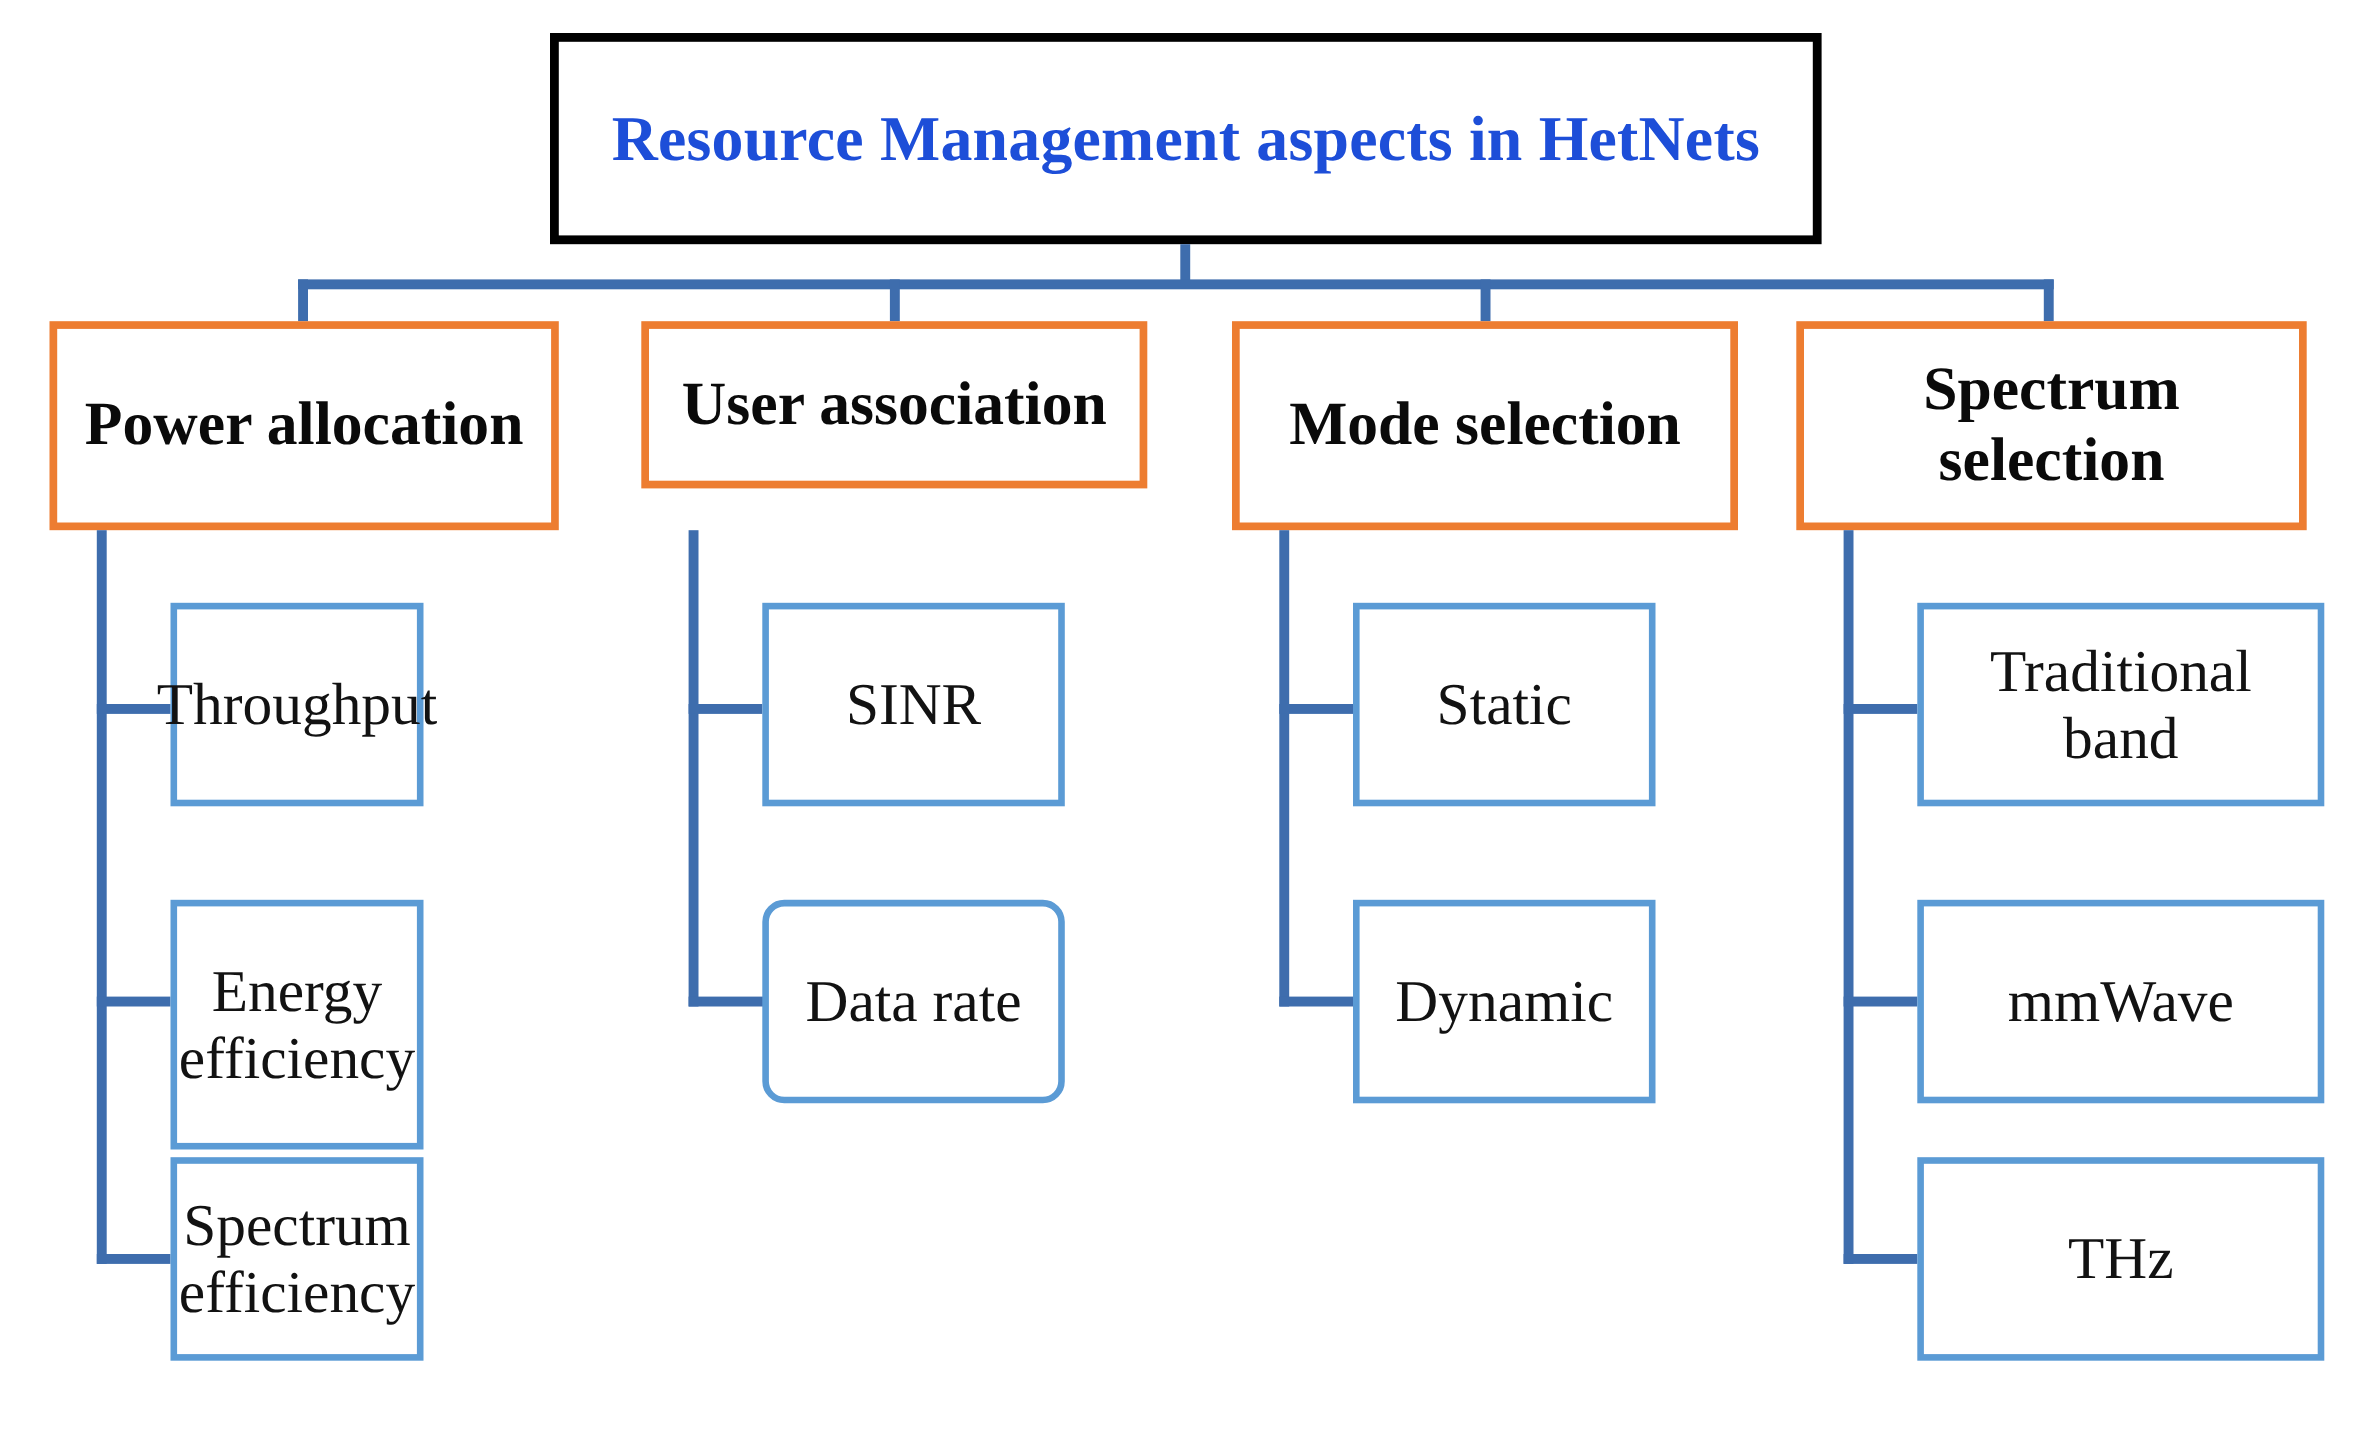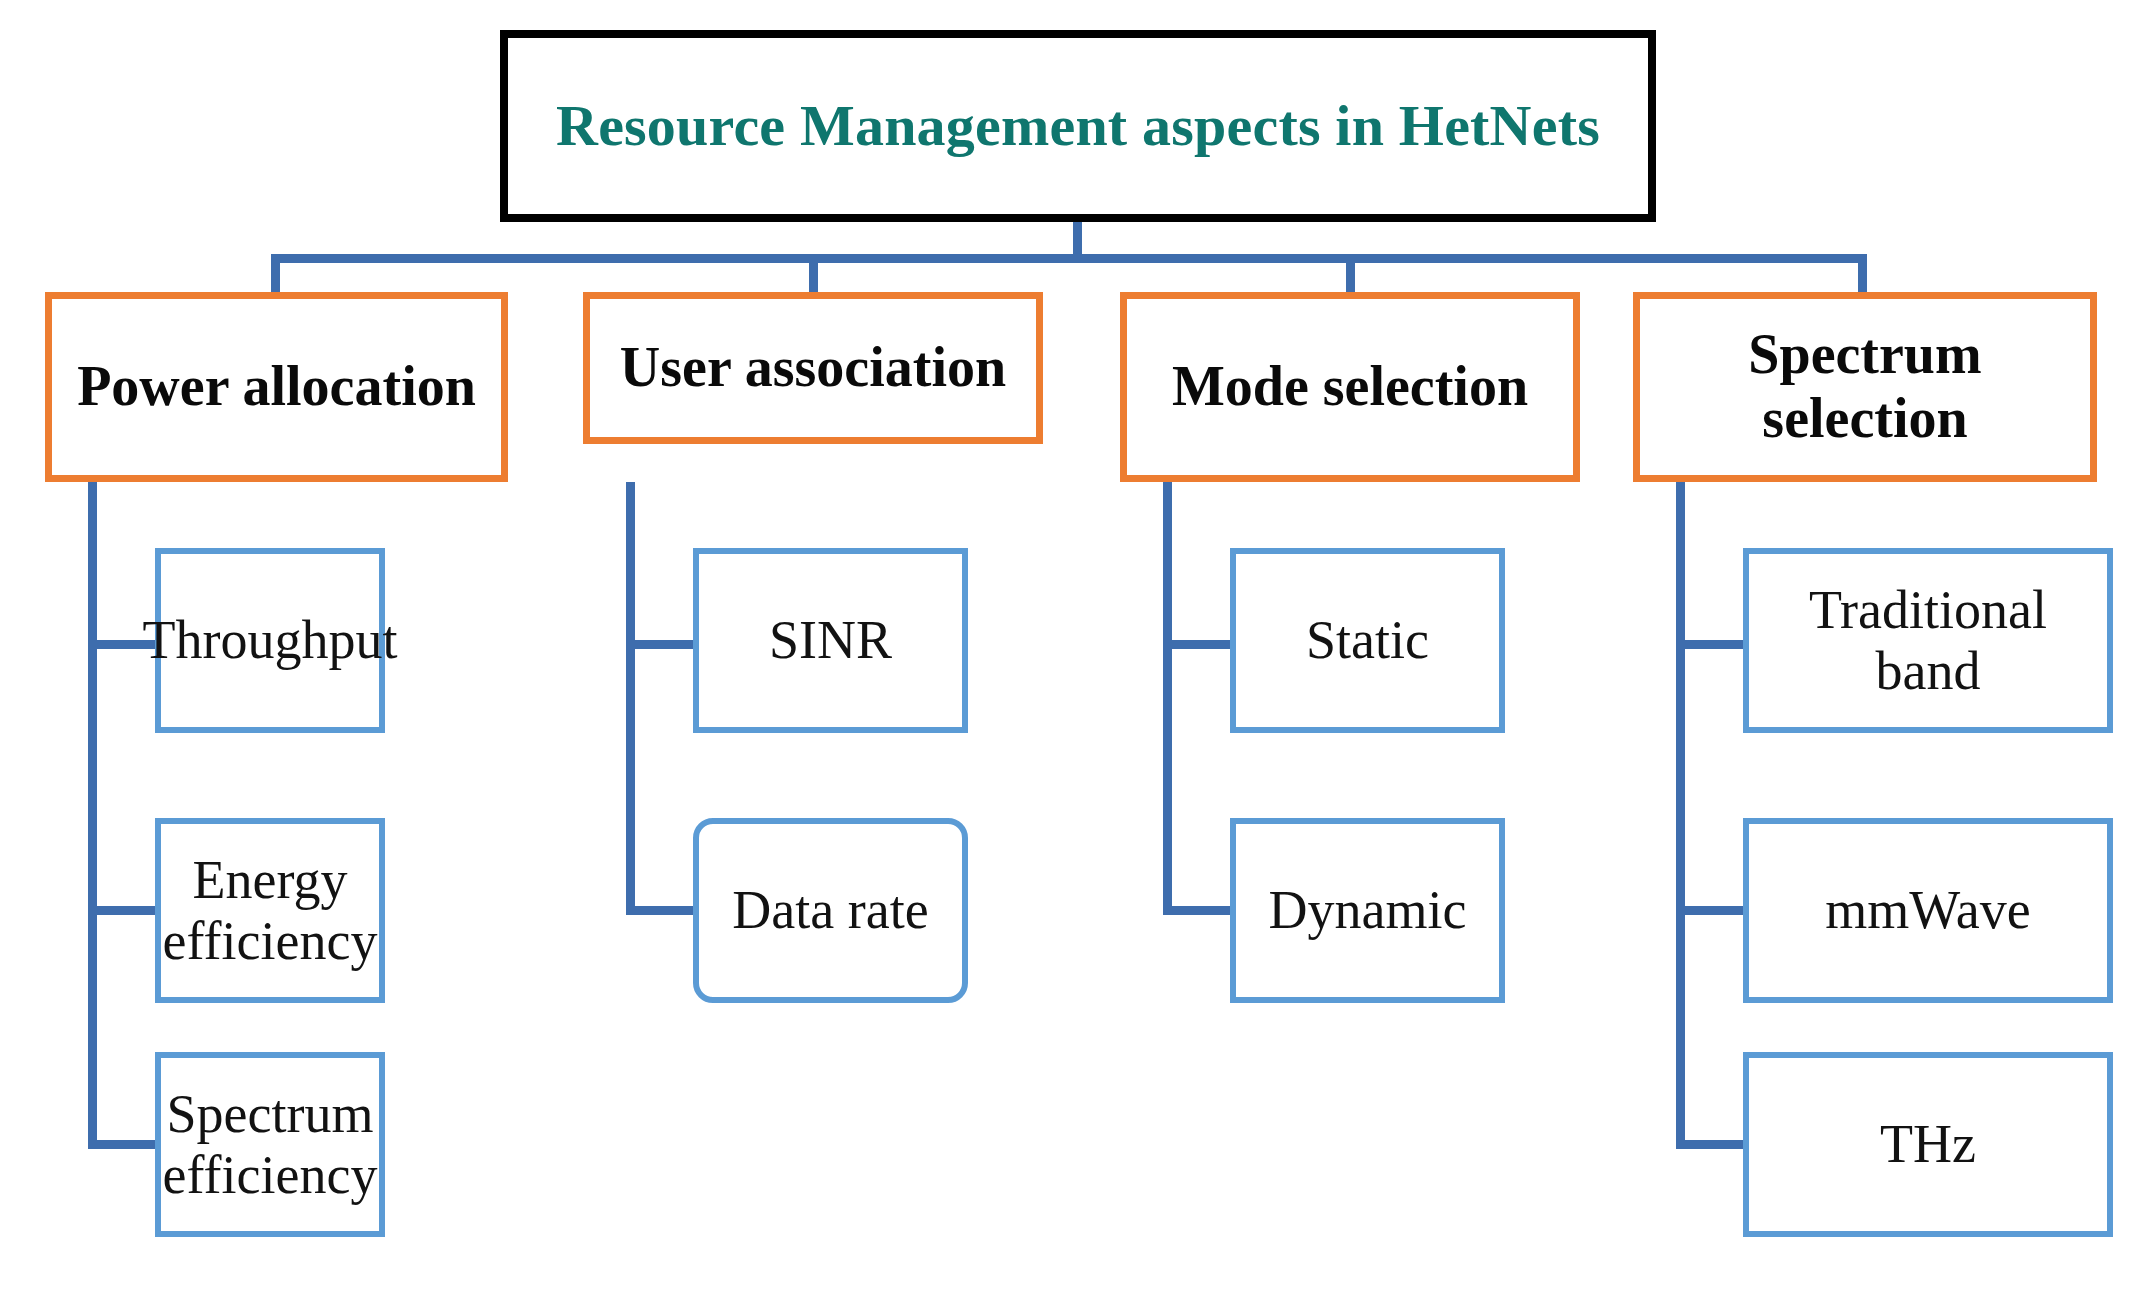--- a/index.html
+++ b/index.html
@@ -3,21 +3,21 @@
 <meta charset="utf-8">
 <style>
   html,body{margin:0;padding:0;background:#ffffff;}
   body{width:2155px;height:1309px;font-family:"Liberation Serif",serif;overflow:hidden;}
   #stage{position:relative;width:2155px;height:1309px;background:#fff;}
 
   .node{position:absolute;box-sizing:border-box;background:#ffffff;
         display:flex;align-items:center;justify-content:center;text-align:center;}
 
   .root-node{border:8px solid #000000;font-weight:bold;font-size:58px;line-height:1.12;
-             letter-spacing:.2px;color:#0f766e;padding:4px 18px;}
+             letter-spacing:.2px;color:#1d4ed8;padding:4px 18px;}
 
   .cat-node{border:7px solid #ED7D31;font-weight:bold;font-size:56px;line-height:1.14;
             color:#0a0a0a;padding:2px 10px;}
 
   .leaf-node{border:6px solid #5B9BD5;font-weight:normal;font-size:54px;line-height:1.12;
              color:#121212;padding:2px 10px;}
 
   .conn{position:absolute;background:#3E6DAD;}
   .conn-h{height:9px;}
   .conn-v{width:9px;}
@@ -44,21 +44,21 @@
   </div>
 
   <div class="conn conn-v" style="left:88px;top:482px;height:667px;"></div>
   <div class="conn conn-h" style="left:88px;top:640px;width:72px;"></div>
   <div class="conn conn-h" style="left:88px;top:906px;width:72px;"></div>
   <div class="conn conn-h" style="left:88px;top:1140px;width:72px;"></div>
 
   <div class="node leaf-node" style="left:155px;top:548px;width:230px;height:185px;">
     <span>Throughput</span>
   </div>
-  <div class="node leaf-node" style="left:155px;top:818px;width:230px;height:185px;">
+  <div class="node leaf-node" style="left:155px;top:818px;width:230px;height:227px;">
     <span>Energy efficiency</span>
   </div>
   <div class="node leaf-node" style="left:155px;top:1052px;width:230px;height:185px;">
     <span>Spectrum efficiency</span>
   </div>
 
   <div class="node cat-node" style="left:583px;top:292px;width:460px;height:152px;">
     <span>User association</span>
   </div>
 

